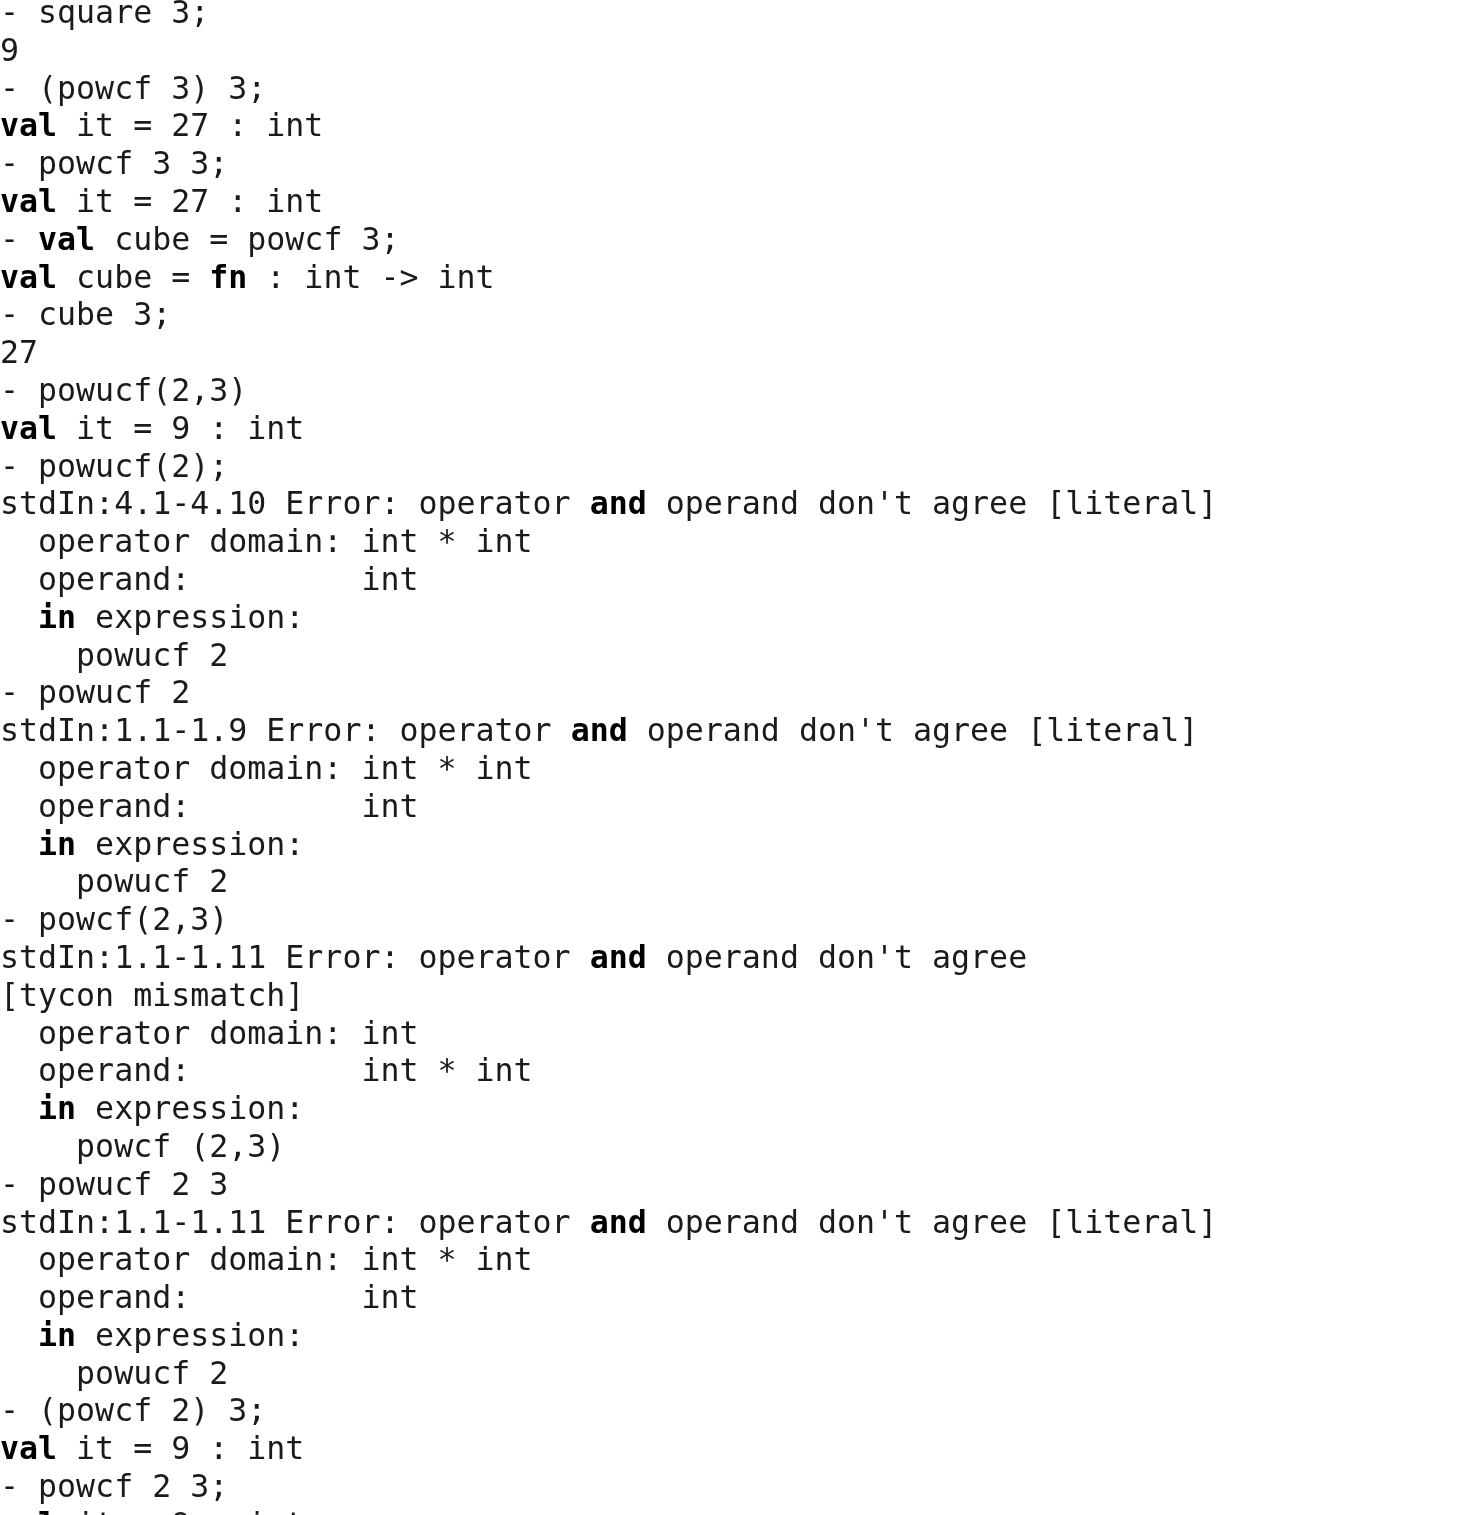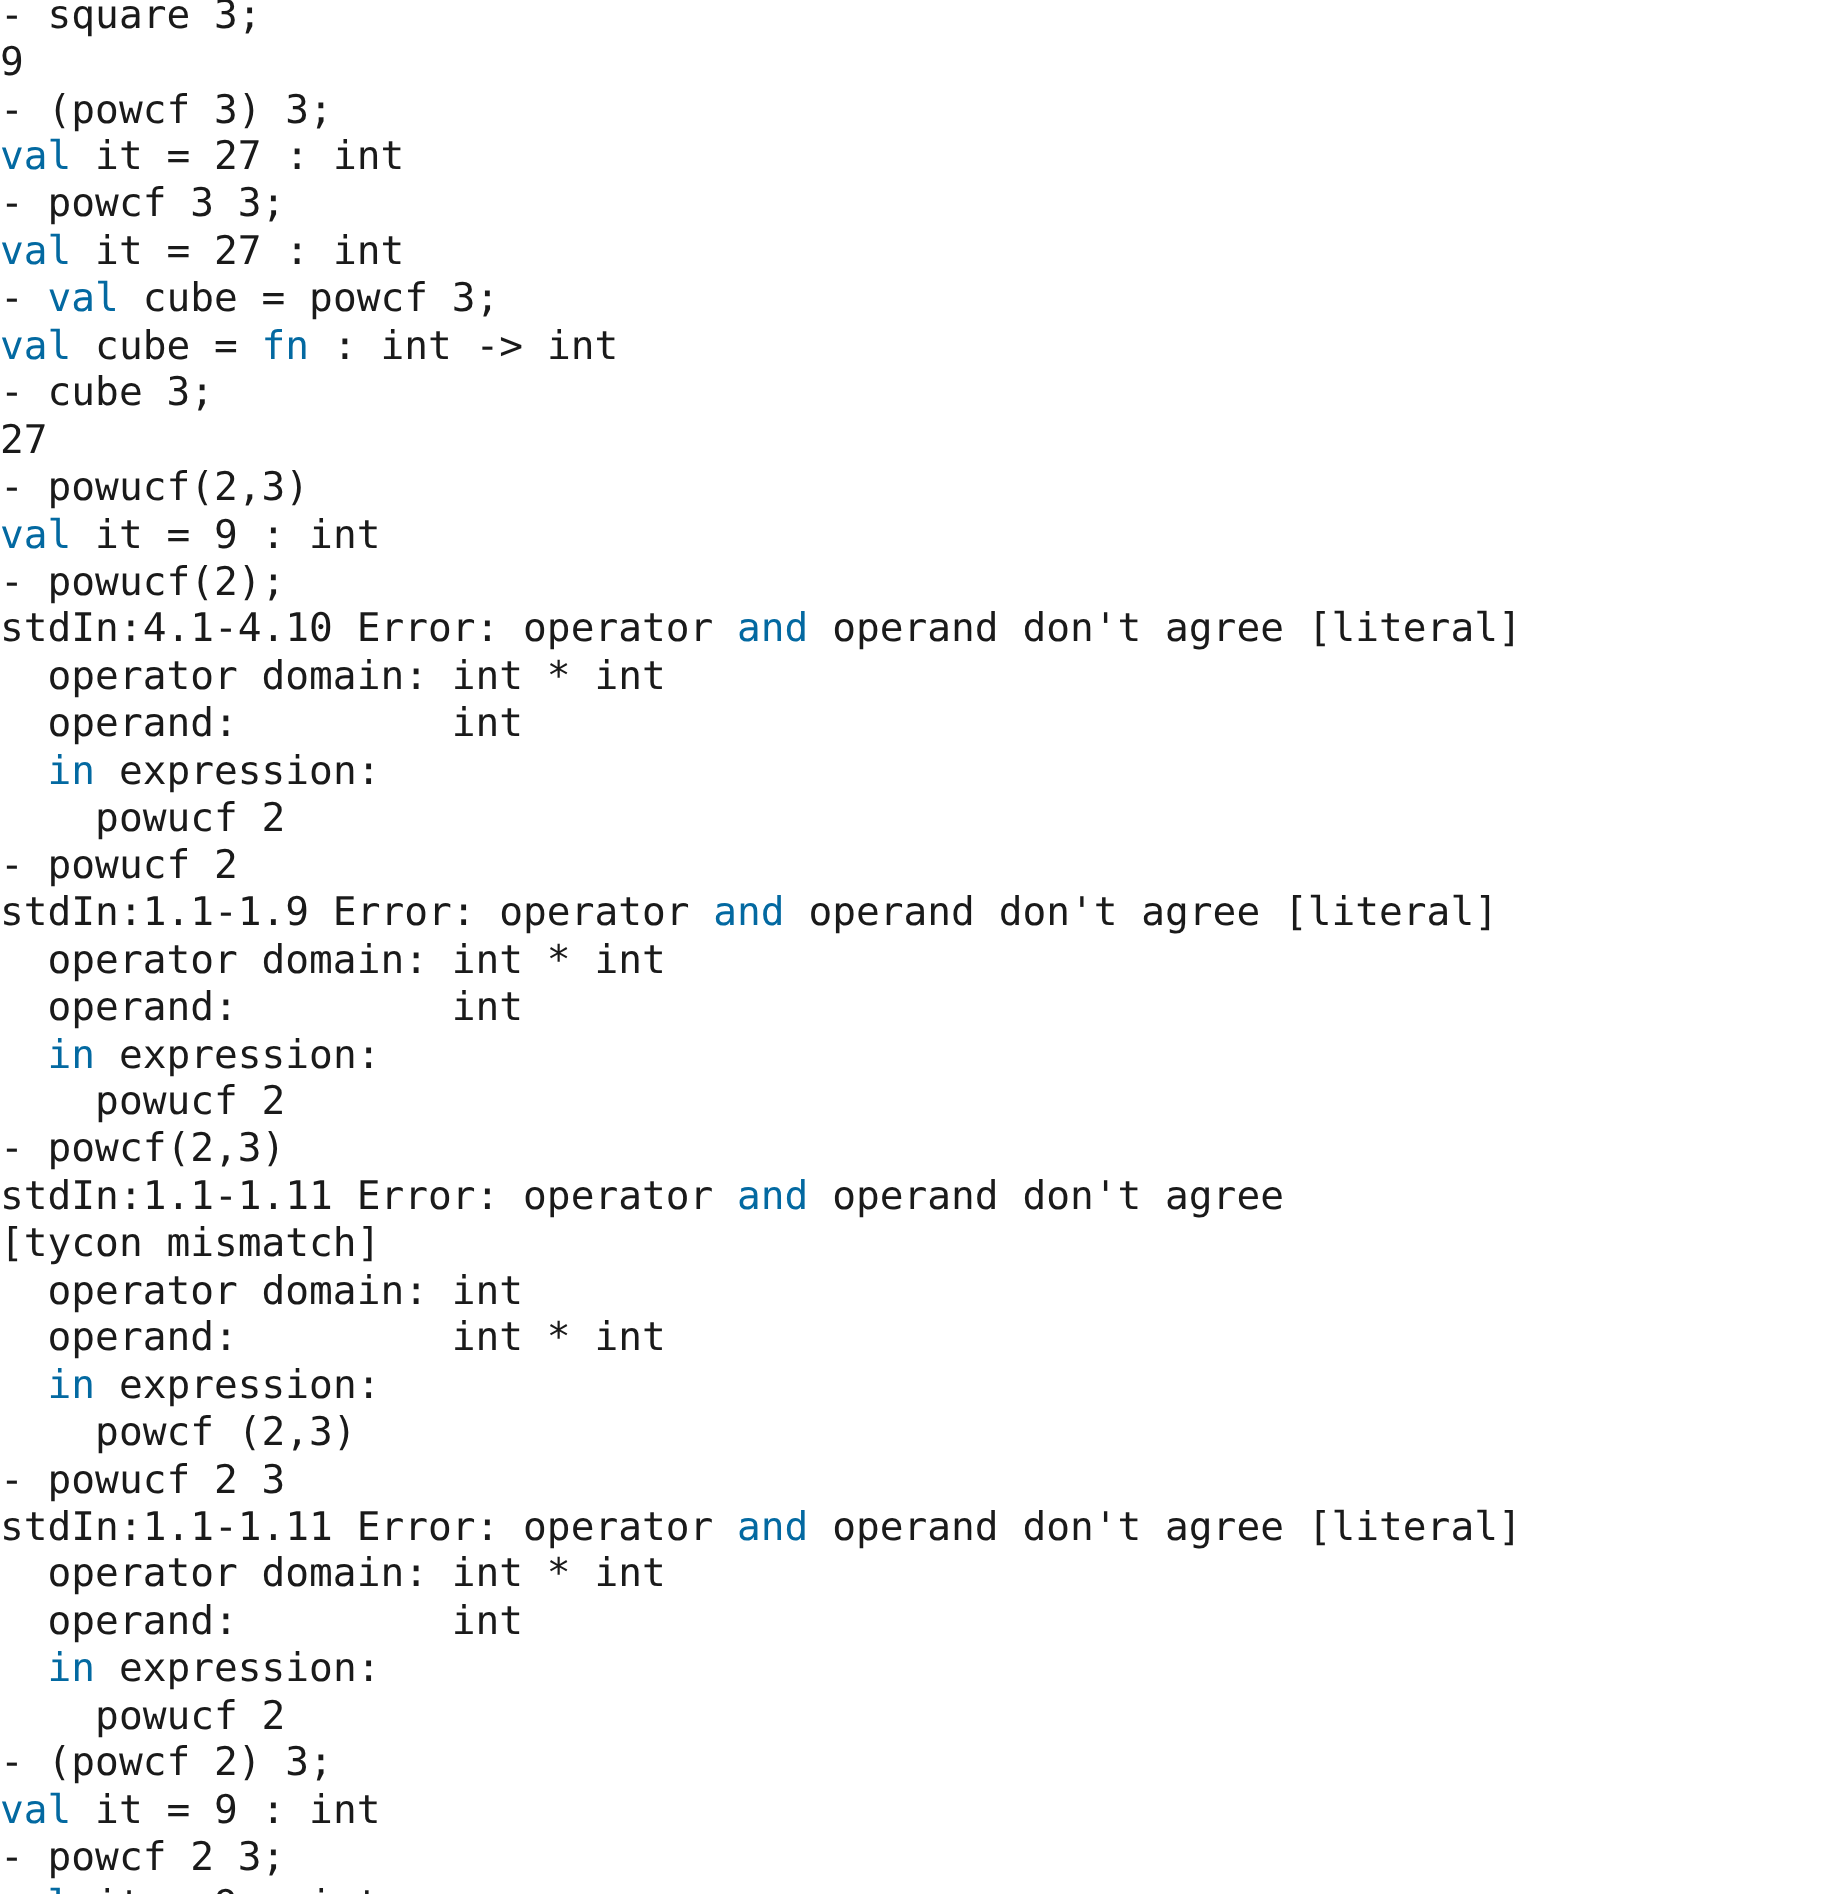--- a/index.html
+++ b/index.html
@@ -27,20 +27,20 @@
     top: -6px;
     left: 0;
     width: 1470px;
   }
   #terminal .ln {
     display: block;
     height: 37.8px;
     white-space: pre;
   }
   #terminal .kw {
-    color: #0369a1;
-    font-weight: normal;
+    color: #000000;
+    font-weight: bold;
   }
 </style>
 </head>
 <body>
 
 <pre id="terminal"><span class="ln"><span>- square 3;</span></span><span class="ln"><span>9</span></span><span class="ln"><span>- (powcf 3) 3;</span></span><span class="ln"><span class="kw">val</span><span> it = 27 : int</span></span><span class="ln"><span>- powcf 3 3;</span></span><span class="ln"><span class="kw">val</span><span> it = 27 : int</span></span><span class="ln"><span>- </span><span class="kw">val</span><span> cube = powcf 3;</span></span><span class="ln"><span class="kw">val</span><span> cube = </span><span class="kw">fn</span><span> : int -&gt; int</span></span><span class="ln"><span>- cube 3;</span></span><span class="ln"><span>27</span></span><span class="ln"><span>- powucf(2,3)</span></span><span class="ln"><span class="kw">val</span><span> it = 9 : int</span></span><span class="ln"><span>- powucf(2);</span></span><span class="ln"><span>stdIn:4.1-4.10 Error: operator </span><span class="kw">and</span><span> operand don't agree [literal]</span></span><span class="ln"><span>  operator domain: int * int</span></span><span class="ln"><span>  operand:         int</span></span><span class="ln"><span>  </span><span class="kw">in</span><span> expression:</span></span><span class="ln"><span>    powucf 2</span></span><span class="ln"><span>- powucf 2</span></span><span class="ln"><span>stdIn:1.1-1.9 Error: operator </span><span class="kw">and</span><span> operand don't agree [literal]</span></span><span class="ln"><span>  operator domain: int * int</span></span><span class="ln"><span>  operand:         int</span></span><span class="ln"><span>  </span><span class="kw">in</span><span> expression:</span></span><span class="ln"><span>    powucf 2</span></span><span class="ln"><span>- powcf(2,3)</span></span><span class="ln"><span>stdIn:1.1-1.11 Error: operator </span><span class="kw">and</span><span> operand don't agree</span></span><span class="ln"><span>[tycon mismatch]</span></span><span class="ln"><span>  operator domain: int</span></span><span class="ln"><span>  operand:         int * int</span></span><span class="ln"><span>  </span><span class="kw">in</span><span> expression:</span></span><span class="ln"><span>    powcf (2,3)</span></span><span class="ln"><span>- powucf 2 3</span></span><span class="ln"><span>stdIn:1.1-1.11 Error: operator </span><span class="kw">and</span><span> operand don't agree [literal]</span></span><span class="ln"><span>  operator domain: int * int</span></span><span class="ln"><span>  operand:         int</span></span><span class="ln"><span>  </span><span class="kw">in</span><span> expression:</span></span><span class="ln"><span>    powucf 2</span></span><span class="ln"><span>- (powcf 2) 3;</span></span><span class="ln"><span class="kw">val</span><span> it = 9 : int</span></span><span class="ln"><span>- powcf 2 3;</span></span><span class="ln"><span class="kw">val</span><span> it = 9 : int</span></span></pre>
 
 </body></html>

